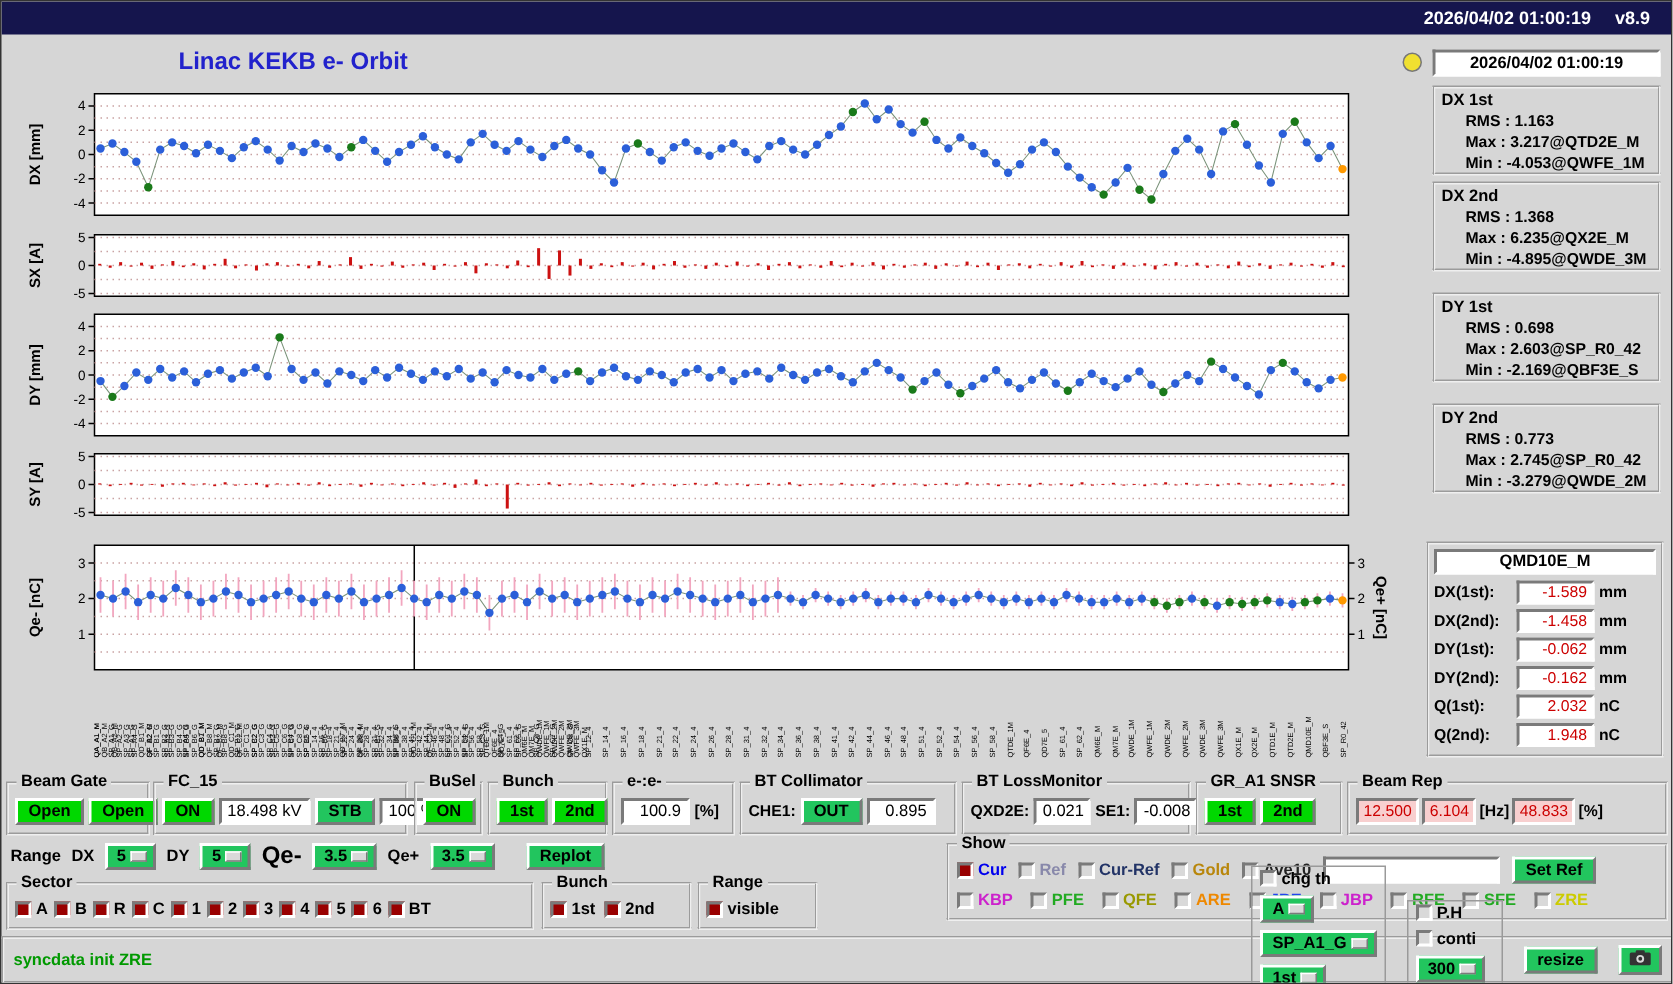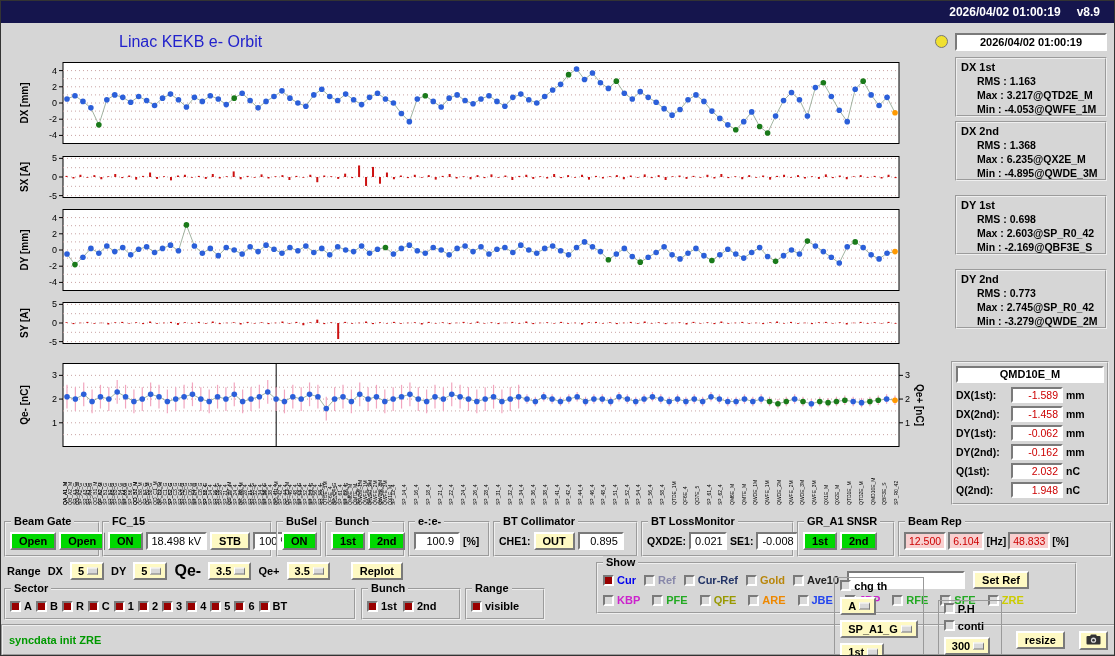--- a/index.html
+++ b/index.html
@@ -2,21 +2,21 @@
 <html><head>
 <meta charset="utf-8">
 <style>
   * { box-sizing: border-box; margin: 0; padding: 0; }
   html,body { width:1115px; height:656px; }
   body { font-family:"Liberation Sans",sans-serif; background:#d6d6d6; }
   .window { position:relative; width:1115px; height:656px; background:#d6d6d6; border:1px solid #333; overflow:hidden; }
   .titlebar { position:absolute; top:0; left:0; width:100%; height:22px; background:#15154d; color:#fff;
     font-size:12px; font-weight:bold; display:flex; justify-content:flex-end; align-items:center; gap:16px; padding-right:14px; }
   .content { position:absolute; top:22px; left:0; width:1115px; height:634px; }
-  .main-title { position:absolute; left:118px; top:10px; font-size:16px; font-weight:normal; color:#2222cc; }
+  .main-title { position:absolute; left:118px; top:10px; font-size:16px; font-weight:bold; color:#2222cc; }
 
   
   .plots { position:absolute; left:14px; top:38px; width:912px; }
   .plot-row { position:relative; display:flex; align-items:stretch; }
   .ax-title { width:18px; position:relative; }
   .ax-title > span { position:absolute; top:50%; left:50%; transform:translate(-50%,-50%) rotate(-90deg);
     white-space:nowrap; font-size:10px; font-weight:bold; color:#000; }
   .ax-title-r { position:absolute; right:-14px; top:50%; transform:translate(0,-50%) rotate(90deg);
     white-space:nowrap; font-size:10px; font-weight:bold; color:#000; }
   .plot-svg { flex:1; display:block; font-family:inherit; }
@@ -27,21 +27,21 @@
   .bpm-dense { position:absolute; left:62px; top:428px; width:330px; height:54px; overflow:hidden;
     display:flex; justify-content:space-between; }
   .bpm-strip span, .bpm-dense span { writing-mode:vertical-rl; transform:rotate(180deg);
     font-size:5px; line-height:5px; white-space:nowrap; color:#000; }
 
   
   .rightcol { position:absolute; left:930px; top:8px; width:184px; }
   .lamp { position:absolute; left:4px; top:4px; width:13px; height:13px; border-radius:50%;
     background:#f0e030; border:1px solid #777; }
   .sunken { border-style:solid; border-width:2px; border-color:#7a7a7a #ffffff #ffffff #7a7a7a; }
-  .raised { border-style:solid; border-width:2px; border-color:#ffffff #7a7a7a #7a7a7a #ffffff; background:#fef9c3; }
+  .raised { border-style:solid; border-width:2px; border-color:#ffffff #7a7a7a #7a7a7a #ffffff; background:#22c55e; }
   .stamp { position:absolute; left:24px; top:2px; width:152px; height:18px; background:#fff;
     font-size:11px; font-weight:bold; text-align:center; line-height:14px; }
   .statbox { position:absolute; left:24px; width:152px; height:60px; border:2px groove #efefef; padding:2px 4px; }
   .statbox .sb-t { font-size:11px; font-weight:bold; line-height:13px; }
   .statbox .sb-l { font-size:10.5px; font-weight:bold; line-height:14px; white-space:nowrap;margin-left:16px; }
   .monbox { position:absolute; left:20px; top:330px; width:158px; height:144px; border:2px groove #efefef; padding:3px; }
   .monbox .mon-title { background:#fff; font-size:11px; font-weight:bold; text-align:center; height:17px; line-height:13px; margin-bottom:2px; }
   .mon-row { display:flex; align-items:center; gap:3px; height:19px; }
   .mon-row .ml { width:52px; font-size:10.5px; font-weight:bold; text-align:left; }
   .mon-row .mv { width:52px; background:#fff; color:#cc0000; font-size:10.5px; text-align:right; padding:0 3px; height:16px; line-height:12px; }
@@ -1220,21 +1220,21 @@
     <div class="gb" style="left:464px; top:565px; width:80px; height:32px">
       <span class="gb-title">Range</span>
       <div class="gb-body" id="sigma-items">
           <label class="chk">
             <span class="box checked"></span>
             <span>visible</span>
           </label>
         </div>
     </div>
 
-    <div class="gb" style="left:595px; top:539px; width:481px; height:52px">
+    <div class="gb" style="left:630px; top:539px; width:481px; height:52px">
       <span class="gb-title">Show</span>
       <div style="display:flex; align-items:center; gap:8px; padding:7px 5px 2px 5px">
         <span id="show-row1" style="display:flex; align-items:center; gap:8px">
             <label class="chk">
               <span class="box checked"></span>
               <span style="color: rgb(0, 0, 238);">Cur</span>
             </label>
             <label class="chk">
               <span class="box"></span>
               <span style="color: rgb(136, 136, 170);">Ref</span>

